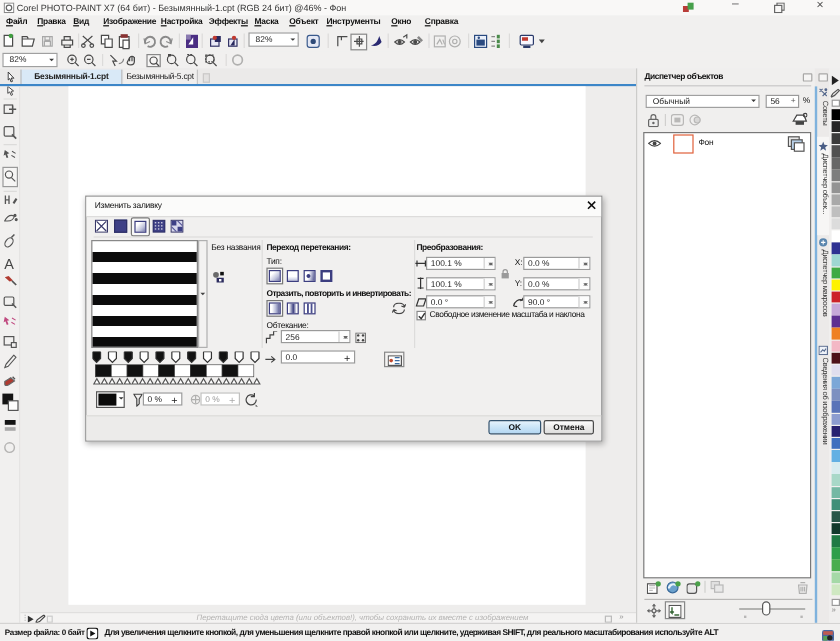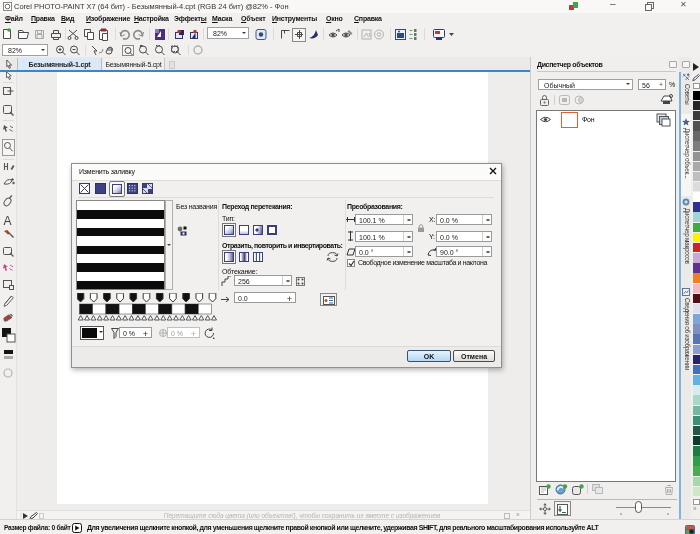--- a/index.html
+++ b/index.html
@@ -45,21 +45,21 @@
 .btn{position:absolute;height:12px;border:1px solid #4a4a4a;border-radius:2px;font-size:7px;font-weight:bold;text-align:center;color:#111;padding-top:2px;}
 </style></head>
 <body>
 <div id="app">
 
 <div id="titlebar">
  <svg class="ico" style="left:3px;top:2px" width="9" height="9" viewBox="0 0 9 9">
         <rect x="0.5" y="0.5" width="8" height="8" fill="#fff" stroke="#888"></rect>
         <circle cx="4.5" cy="4.5" r="2.3" fill="none" stroke="#666"></circle>
       </svg>
- <span id="titletext">Corel PHOTO-PAINT X7 (64 бит) - Безымянный-4.cpt (RGB 24 бит) @82% - Фон</span>
+ <span id="titletext">Corel PHOTO-PAINT X7 (64 бит) - Безымянный-1.cpt (RGB 24 бит) @46% - Фон</span>
  <svg class="ico" style="left:569px;top:2px" width="10" height="9">
         <rect x="0" y="3" width="5" height="5" fill="#b93c38"></rect>
         <rect x="4" y="0" width="5" height="6" fill="#47a04b"></rect>
       </svg>
  <span class="abs" style="left:610px;top:-2px;font-size:10px;color:#555;">–</span>
  <svg class="ico" style="left:645px;top:2px" width="9" height="9">
         <rect x="2.5" y="0.5" width="6" height="6" fill="none" stroke="#666"></rect>
         <rect x="0.5" y="2.5" width="6" height="6" fill="#f9f8f7" stroke="#666"></rect>
       </svg>
  <span class="abs" style="left:680px;top:0px;font-size:8px;color:#555;">✕</span>

